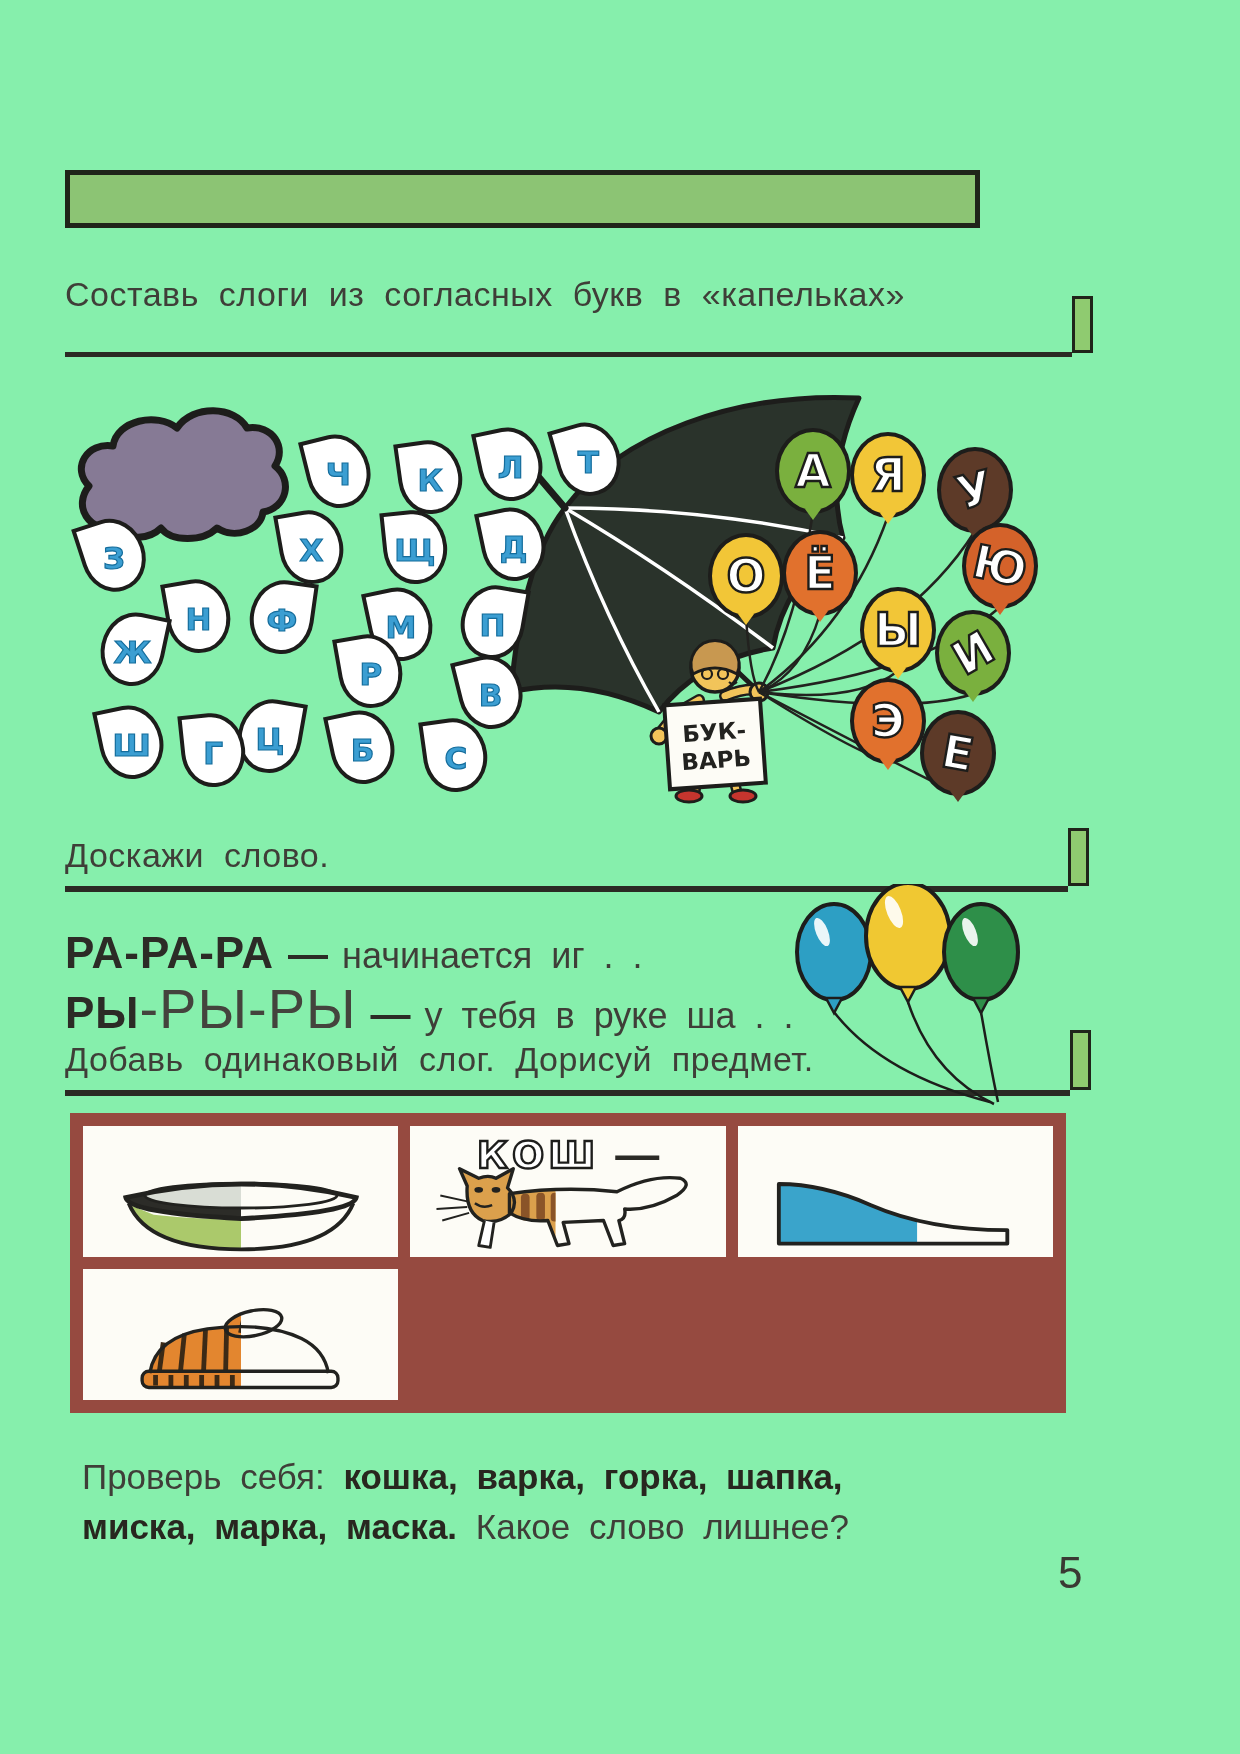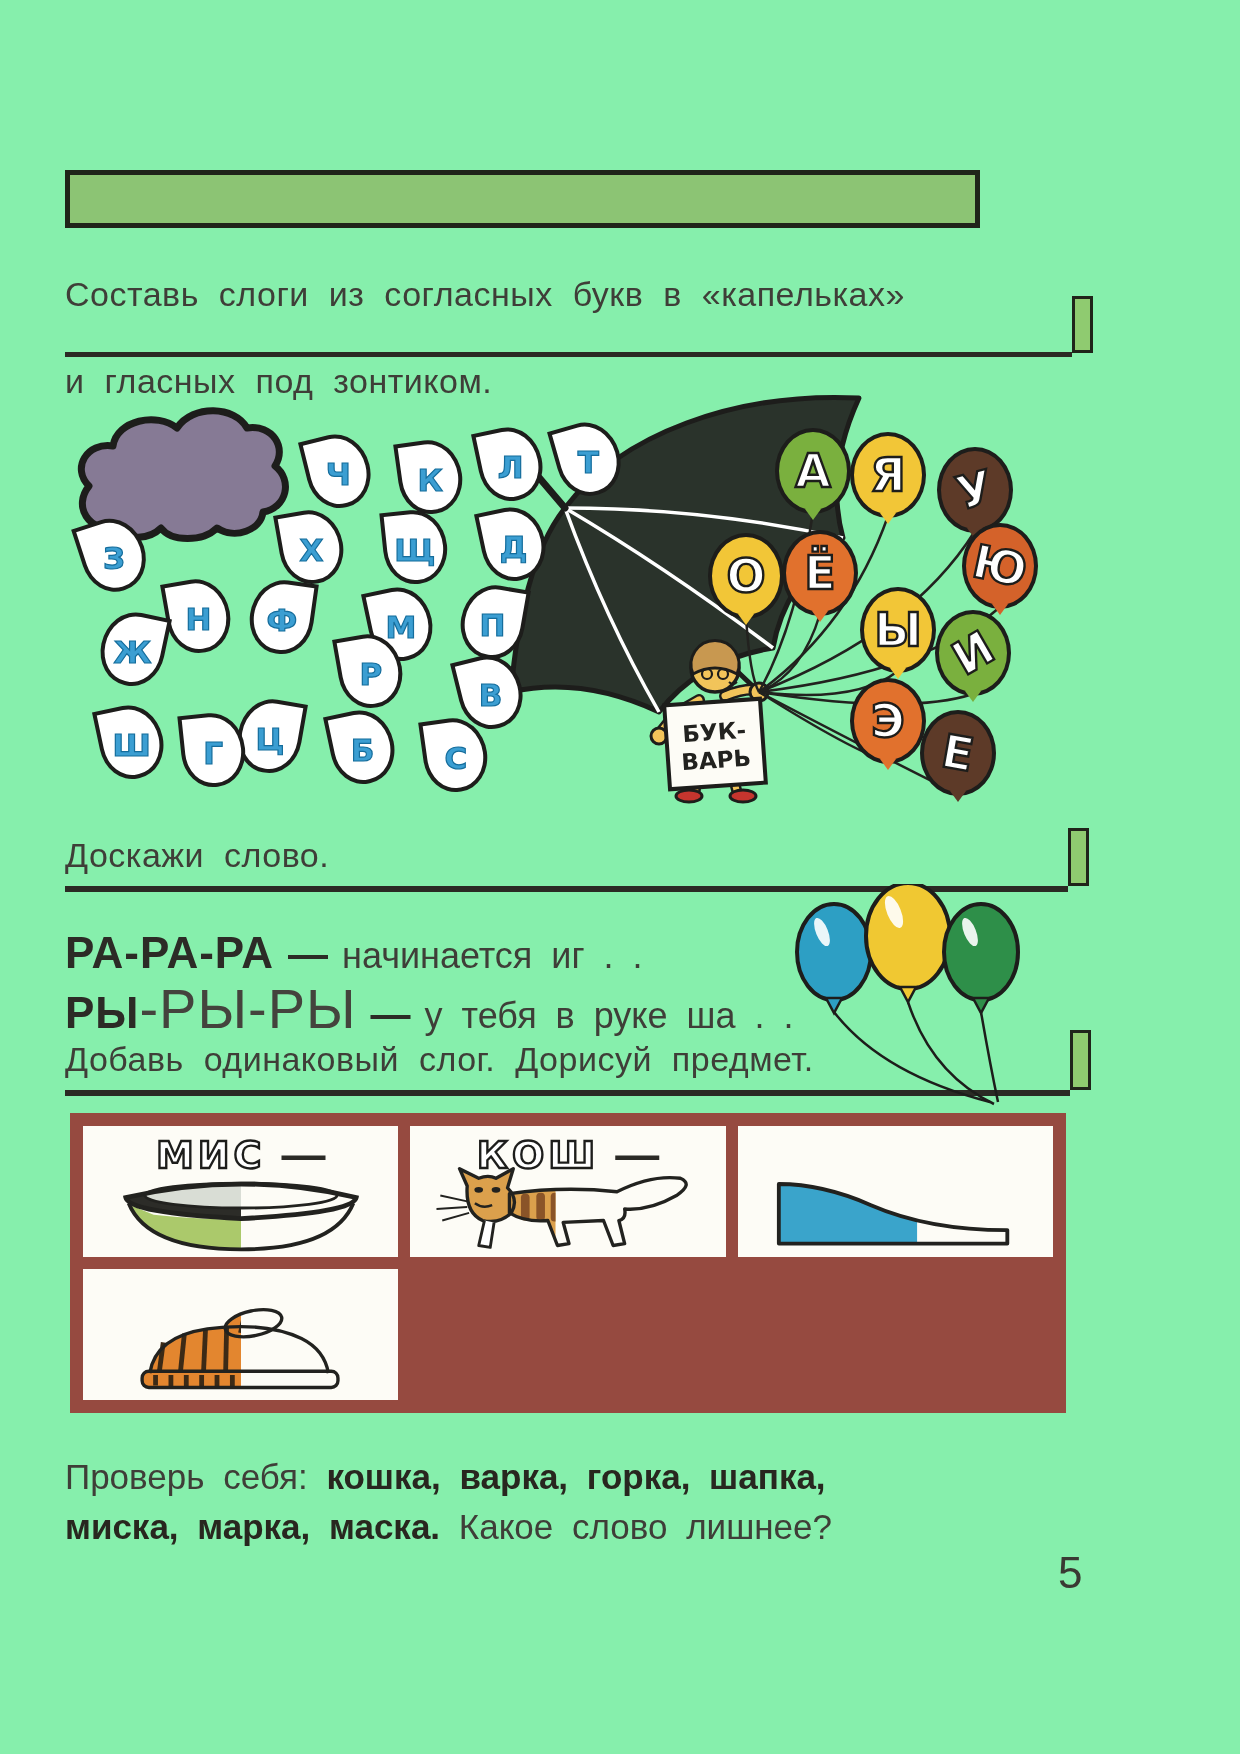--- a/index.html
+++ b/index.html
@@ -46,37 +46,36 @@
     border:13px solid #964a40;background:#964a40;display:grid;
     grid-template-columns:repeat(3,1fr);gap:12px;}
   .wt-cell{background:#fdfcf6;height:131px;position:relative;overflow:hidden;}
   .cell-label{position:absolute;top:4px;left:0;right:0;text-align:center;z-index:2;}
   .bubble{font-family:"DejaVu Sans",sans-serif;font-weight:bold;font-size:38px;
     letter-spacing:4px;color:#fff;-webkit-text-stroke:2.4px #1d1d1b;vertical-align:middle;}
   .cell-dash{font-size:44px;font-weight:bold;color:#2b2a26;margin-left:16px;vertical-align:middle;}
   .cell-art{position:absolute;left:50%;transform:translateX(-50%);bottom:0;width:290px;height:96px;}
 
   
-  .check-text{position:absolute;left:65px;top:1452px;width:1015px;font-size:35px;
+  .check-text{position:absolute;left:82px;top:1452px;width:1015px;font-size:35px;
     line-height:50px;color:#3f3e38;word-spacing:9px;}
   .check-text b{color:#28271f;}
 
   .page-number{position:absolute;left:1058px;top:1548px;font-size:44px;color:#3a3a33;}
 </style>
 </head>
 <body>
 
 <div id="page">
 
   <div class="top-bar"></div>
 
   <div class="task-line" style="top:275px;">Составь слоги из согласных букв в «капельках»</div>
   <div class="rule" style="left:65px;top:352px;width:1007px;"></div>
   <div class="green-marker" style="left:1072px;top:296px;height:57px;"></div>
-  <div class="task-line" style="top:362px;">и гласных под зонтиком.</div>
 
   <div id="scene">
     <svg id="scene-svg" width="975" height="414" viewBox="0 0 975 414">
 
       <path d="M 55,140 C 22,142 8,116 24,96 C 6,78 22,52 48,56 C 52,30 92,22 112,38
                C 128,14 170,16 182,38 C 208,34 222,58 210,76 C 228,90 222,118 198,122
                C 196,140 170,150 152,138 C 138,152 106,152 96,138 C 84,150 62,150 55,140 Z" fill="#867a95" stroke="#1d1d1b" stroke-width="7" stroke-linejoin="round"></path>
 
       <line x1="500" y1="118" x2="694" y2="302" stroke="#1d1d1b" stroke-width="5" stroke-linecap="round"></line>
 
@@ -254,21 +253,20 @@
     <ellipse cx="178" cy="48" rx="6" ry="15" fill="#ffffff" opacity="0.9" transform="rotate(-22 178 48)"></ellipse>
   </svg>
 
   <div class="task-line" style="top:1040px;">Добавь одинаковый слог. Дорисуй предмет.</div>
   <div class="rule" style="left:65px;top:1090px;width:1005px;height:6px;"></div>
   <div class="green-marker" style="left:1070px;top:1030px;height:60px;"></div>
 
   <div class="word-table">
 
     <div class="wt-cell">
-      <div class="cell-label"><span class="bubble">МИС</span><span class="cell-dash">—</span></div>
       <svg class="cell-art" viewBox="0 0 290 100">
         <defs>
             <clipPath id="clipBowl">
               <rect x="0" y="0" width="145" height="100"></rect>
             </clipPath>
           </defs>
         <g clip-path="url(#clipBowl)">
           <path d="M 25,38 Q 145,10 265,38 Q 262,54 145,60 Q 28,54 25,38 Z" fill="#2c2c28"></path>
           <ellipse cx="145" cy="36" rx="100" ry="13" fill="#d9ddd5"></ellipse>
           <path d="M 30,46 C 44,78 84,92 145,92 C 206,92 246,78 260,46 L 236,56 Q 145,66 54,56 Z" fill="#abc96b"></path>

